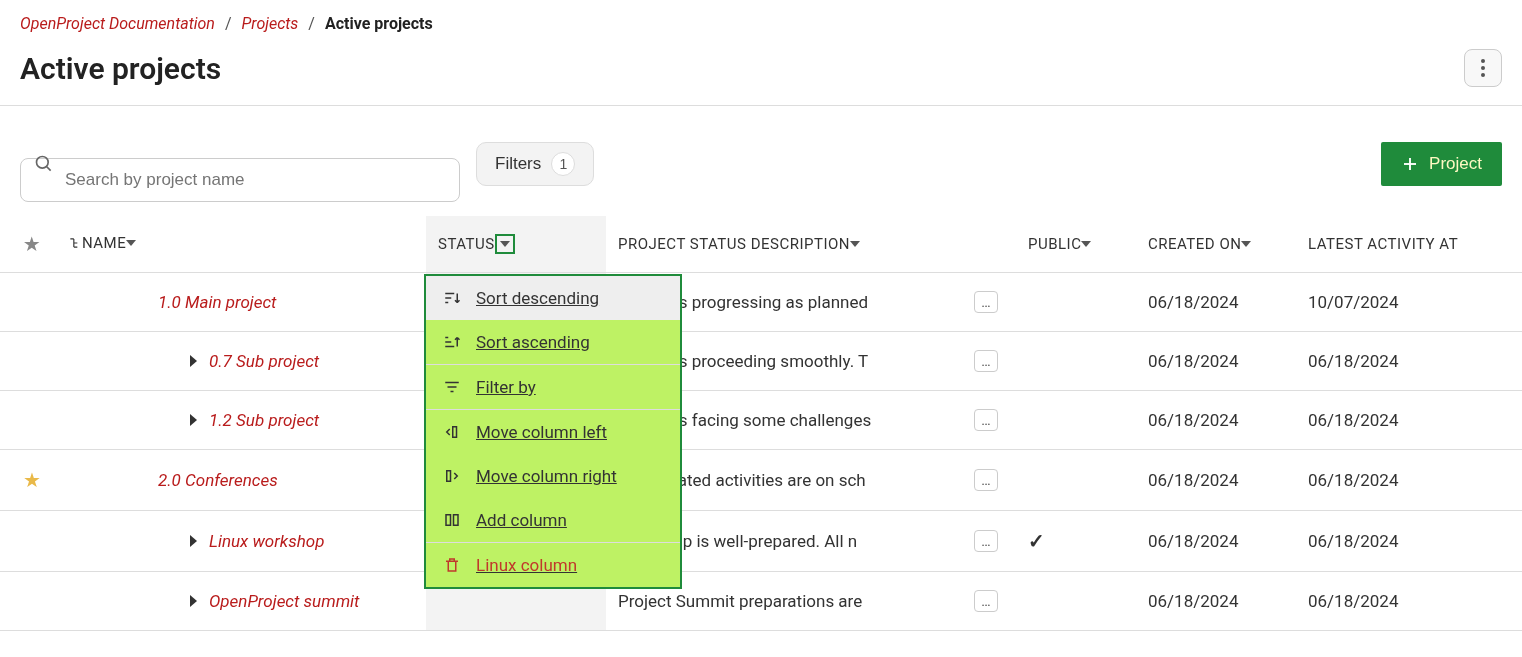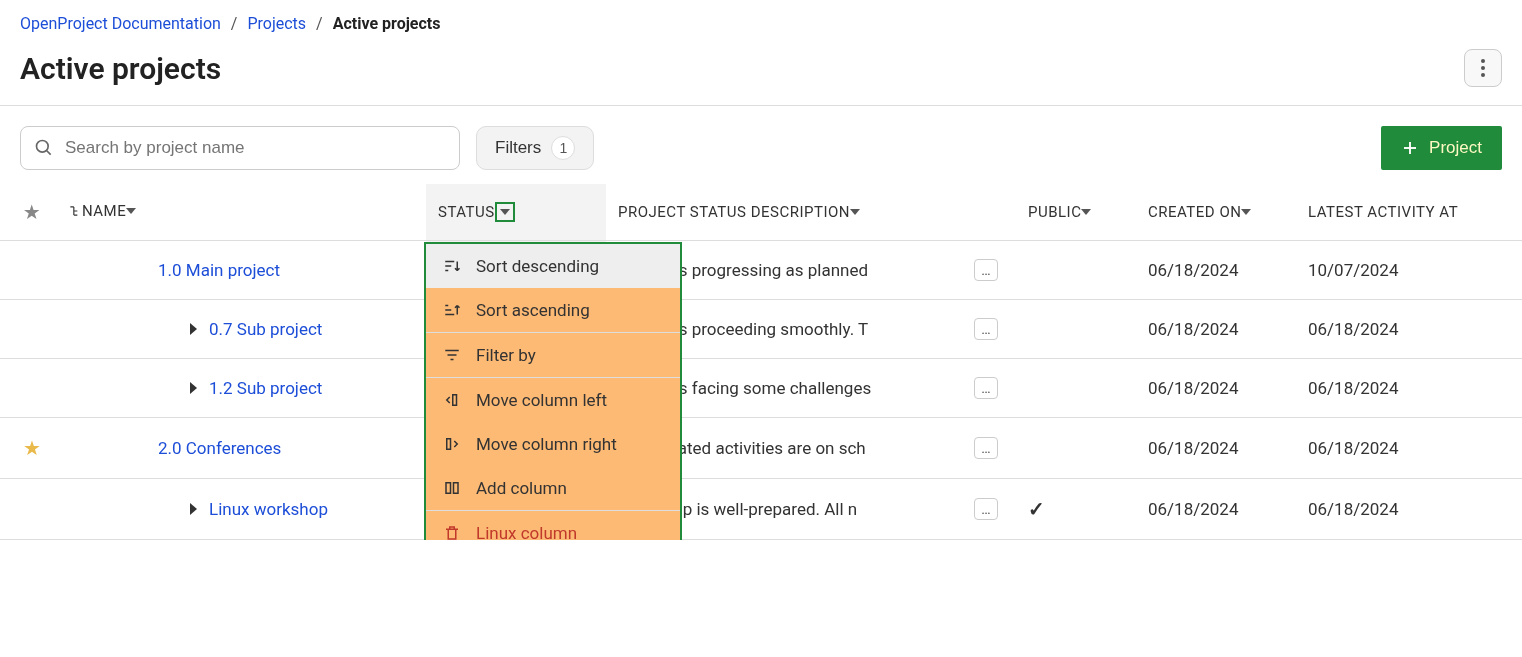--- a/index.html
+++ b/index.html
@@ -1,32 +1,32 @@
 <!DOCTYPE html>
 <html><head>
 <meta charset="utf-8">
 <style>
 * { box-sizing: border-box; margin: 0; padding: 0; }
 body { font-family: -apple-system, BlinkMacSystemFont, "Segoe UI", Roboto, sans-serif; color: #333; font-size: 15px; background: #fff; }
-a { color: #1d4ed8; text-decoration: none; }
+a { color: #b91c1c; text-decoration: none; font-style: italic; }
 
 .breadcrumb { padding: 14px 20px 8px; font-size: 16px; }
 .breadcrumb .sep { color: #555; margin: 0 6px; }
 .breadcrumb .current { font-weight: 700; color: #222; }
 
 .title-row { display: flex; align-items: center; justify-content: space-between; padding: 8px 20px 18px; border-bottom: 1px solid #ddd; }
 .title { font-size: 30px; font-weight: 600; color: #222; }
 .more-btn { width: 38px; height: 38px; border: 1px solid #ccc; border-radius: 8px; background: #f8f8f8; display: flex; align-items: center; justify-content: center; cursor: pointer; }
 .more-dots { display: flex; flex-direction: column; gap: 3px; }
 .more-dots span { width: 4px; height: 4px; background: #555; border-radius: 50%; }
 
 .controls-row { display: flex; align-items: center; gap: 16px; padding: 20px 20px 14px; }
 .search-wrap { position: relative; width: 440px; }
 .search-wrap svg { position: absolute; left: 14px; top: 50%; transform: translateY(-50%); }
-.search-input { width: 100%; height: 44px; border: 1px solid #ccc; border-radius: 8px; padding: 0 14px 0 44px; font-size: 17px; color: #444; }
+.search-input { width: 100%; height: 44px; border: 1px solid #ccc; border-radius: 8px; padding: 0 14px 0 44px; font-size: 17px; color: #444; margin-top: 32px; }
 .filters-btn { height: 44px; padding: 0 18px; border: 1px solid #ddd; border-radius: 10px; background: #f3f3f3; display: flex; align-items: center; gap: 10px; cursor: pointer; font-size: 17px; color: #333; }
 .filters-badge { background: #fff; border: 1px solid #ddd; border-radius: 999px; min-width: 24px; height: 24px; display: inline-flex; align-items: center; justify-content: center; font-size: 14px; color: #555; }
 .spacer { flex: 1; }
 .project-btn { height: 44px; padding: 0 20px; background: #1f8b3b; color: #fef9c3; border: none; border-radius: 2px; display: flex; align-items: center; gap: 10px; font-size: 17px; cursor: pointer; }
 
 .table { width: 100%; border-collapse: collapse; }
 .table th { text-align: left; font-weight: 400; font-size: 15px; letter-spacing: .5px; color: #333; padding: 16px 12px; border-bottom: 1px solid #ddd; white-space: nowrap; position: relative; }
 .table th .th-inner { display: inline-flex; align-items: center; cursor: pointer; }
 .table th.col-star { width: 56px; text-align: center; padding-left: 20px; }
 .table th.col-name { width: 370px; }
@@ -45,21 +45,21 @@
 .name-cell.indent-1 { padding-left: 90px; text-align: right; }
 .name-cell.indent-2 { padding-left: 122px; }
 .tri-right { width: 0; height: 0; border-top: 6px solid transparent; border-bottom: 6px solid transparent; border-left: 7px solid #333; display: inline-block; margin-right: 6px; }
 .desc-wrap { display: flex; align-items: center; gap: 10px; max-width: 380px; }
 .desc-text { white-space: nowrap; overflow: hidden; text-overflow: clip; flex: 1; }
 .ell-btn { border: 1px solid #ccc; border-radius: 4px; width: 24px; height: 22px; display: inline-flex; align-items: center; justify-content: center; font-size: 14px; color: #555; cursor: pointer; flex-shrink: 0; }
 .star { font-size: 20px; color: #888; }
 .star.gold { color: #e9b949; }
 .check { font-size: 20px; font-weight: 700; }
 
-.dropdown { position: absolute; top: 58px; left: -2px; width: 258px; background: #fdba74; border: 2px solid #1f8b3b; border-top: 2px solid #1f8b3b; z-index: 10; font-size: 17px; letter-spacing: 0; }
+.dropdown { position: absolute; top: 58px; left: -2px; width: 258px; background: #bef264; border: 2px solid #1f8b3b; border-top: 2px solid #1f8b3b; z-index: 10; font-size: 17px; letter-spacing: 0; text-decoration: underline; }
 .dropdown .item { display: flex; align-items: center; gap: 14px; padding: 12px 16px; cursor: pointer; }
 .dropdown .item.hover { background: #eee; }
 .dropdown .item.danger { color: #c0392b; }
 .dropdown .sep-line { height: 1px; background: #ddd; }
 .icon-slot { width: 20px; display: flex; justify-content: center; }
 
 .hier-icon { display: inline-flex; align-items: center; }
 </style>
 </head>
 <body>
@@ -304,14 +304,33 @@
         <td>
           <div class="desc-wrap">
             <span class="desc-text">workshop is well-prepared. All n</span>
             <span class="ell-btn">…</span>
           </div>
         </td>
         <td><span class="check">✓</span></td>
         <td>06/18/2024</td>
         <td>06/18/2024</td>
       </tr>
+      <tr>
+        <td class="col-star"></td>
+        <td>
+          <div class="name-cell indent-2">
+            <span class="tri-right"></span>
+            <a href="#">OpenProject summit</a>
+          </div>
+        </td>
+        <td class="td-status"></td>
+        <td>
+          <div class="desc-wrap">
+            <span class="desc-text">Project Summit preparations are</span>
+            <span class="ell-btn">…</span>
+          </div>
+        </td>
+        <td></td>
+        <td>06/18/2024</td>
+        <td>06/18/2024</td>
+      </tr>
     </tbody>
 </table>
 
 </body></html>

